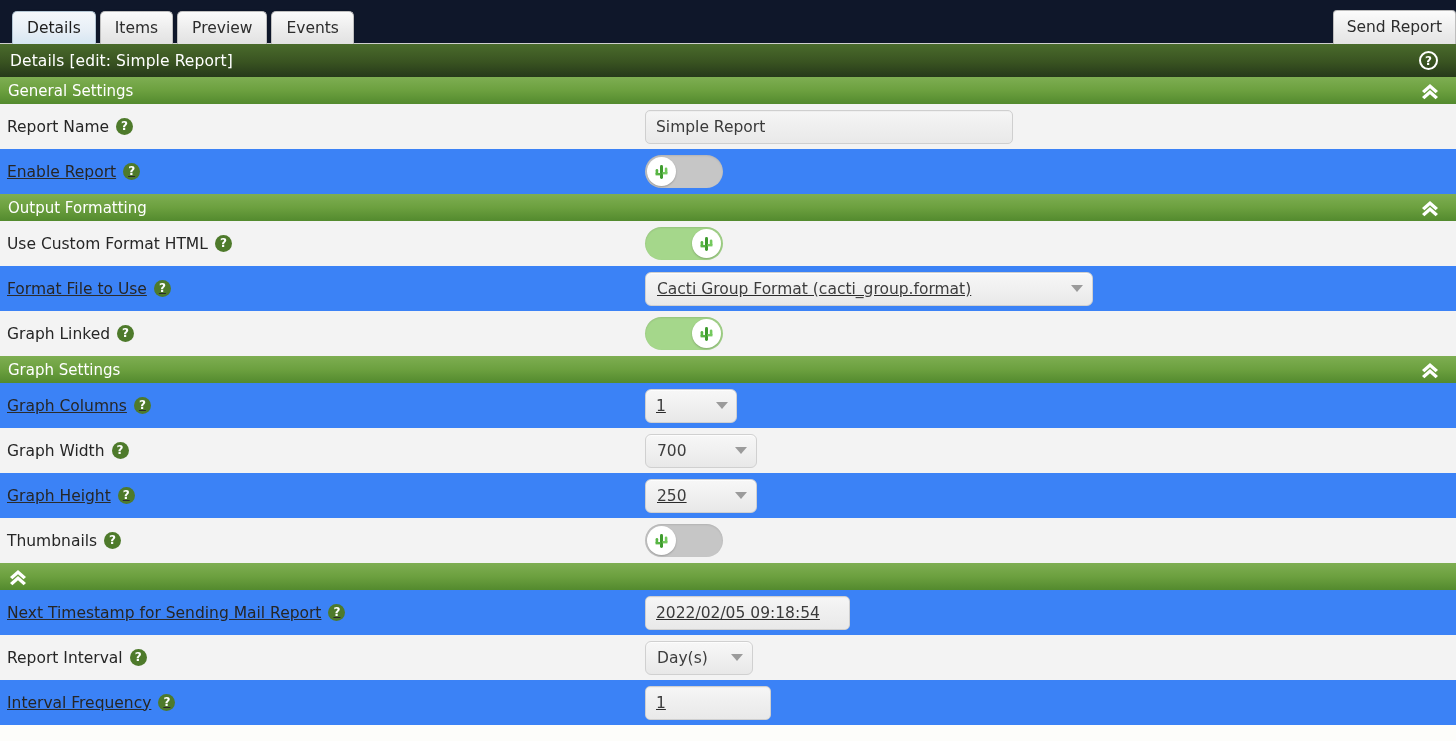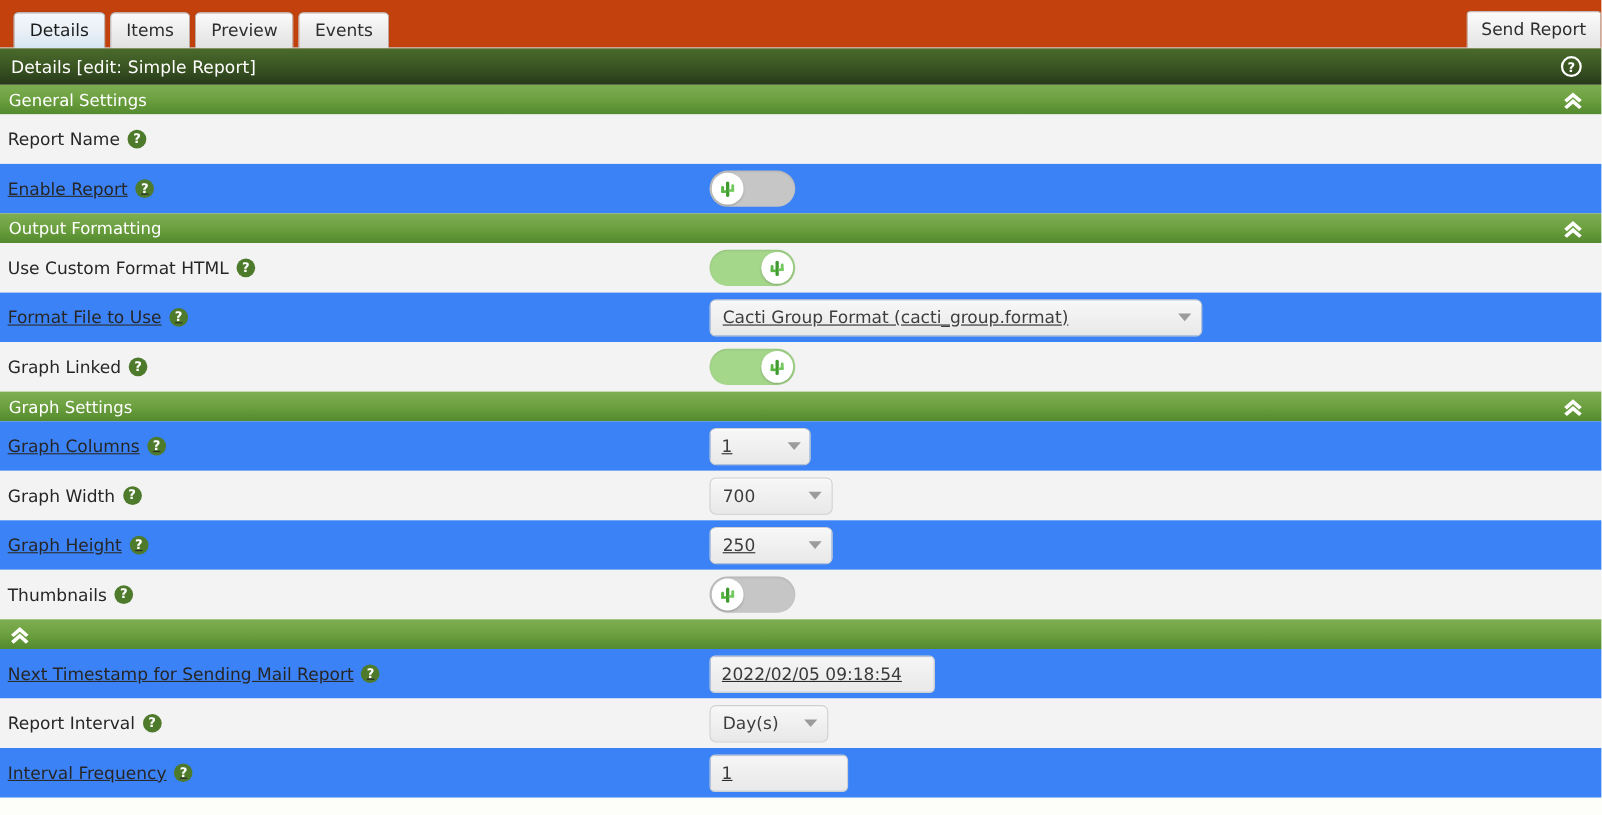--- a/index.html
+++ b/index.html
@@ -10,21 +10,21 @@
     background: #fdfdfa;
     font-family: "DejaVu Sans", sans-serif;
     font-size: 15px;
     color: #2b2b2b;
   }
 
   
   .tabstrip {
     position: relative;
     height: 44px;
-    background: #c2410c;
+    background: #0f172a;
     border-bottom: 1px solid #cfcfcf;
     display: flex;
     align-items: flex-end;
     padding-left: 12px;
   }
   .tab {
     height: 33px;
     line-height: 32px;
     padding: 0 14px;
     margin-right: 4px;
@@ -242,20 +242,23 @@
         <path d="M10 8 L18 15 L15.6 17.2 L10 12.3 L4.4 17.2 L2 15 Z" fill="#ffffff"></path>
       </svg>
   </span>
 </div>
 
 <div class="row">
   <div class="label">
     <span>Report Name</span>
     <span class="hbadge">?</span>
   </div>
+  <div class="field">
+    <input class="txt w-name" type="text" value="Simple Report" style="">
+  </div>
 </div>
 
 <div class="row alt">
   <div class="label">
     <span>Enable Report</span>
     <span class="hbadge">?</span>
   </div>
   <div class="field">
     <div class="toggle">
       <span class="knob">

